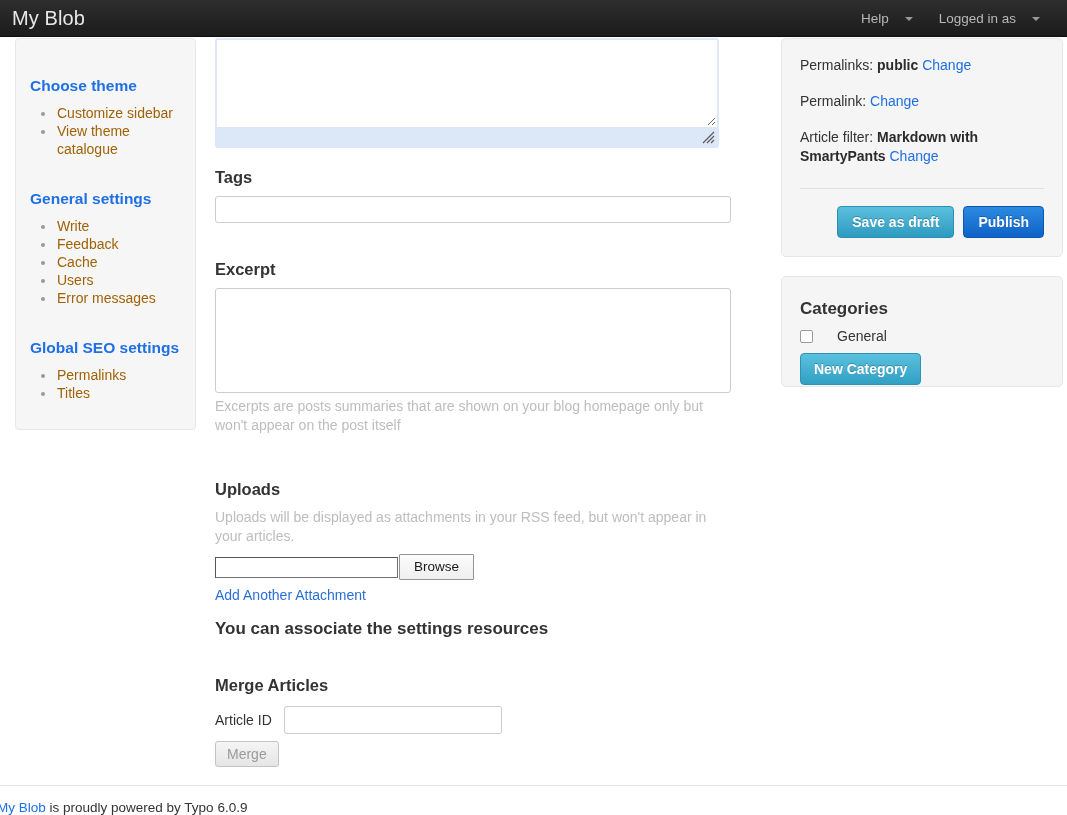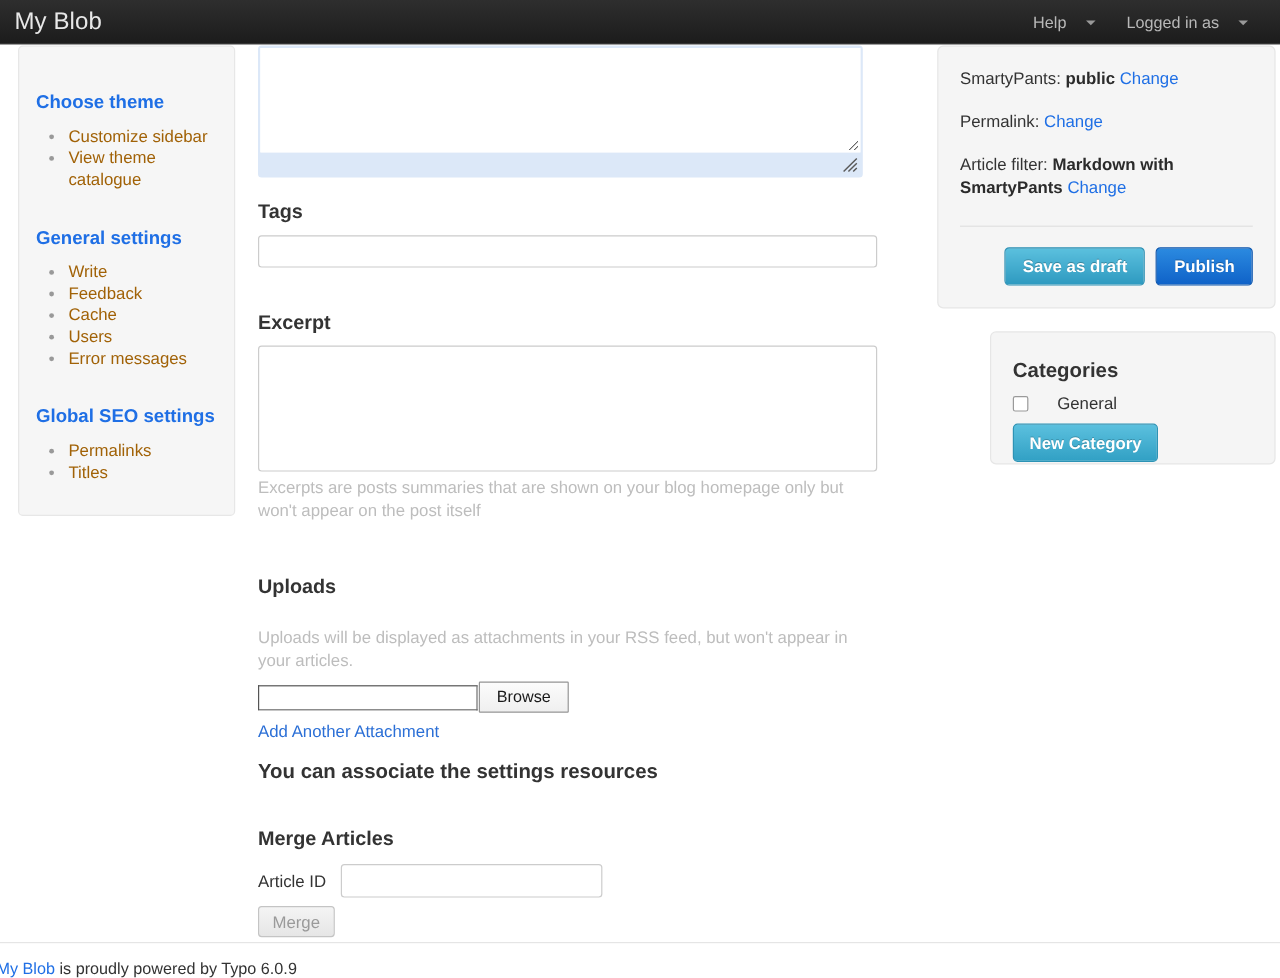--- a/index.html
+++ b/index.html
@@ -257,21 +257,21 @@
     top: 38px; left: 781px;
     width: 282px;
   }
   .panel {
     background: #f5f5f5;
     border: 1px solid #e6e6e6;
     border-radius: 5px;
     padding: 16px 18px 20px 18px;
   }
   .panel-meta { height: 219px; padding-top: 17px; }
-  .panel-cats { margin-top: 19px; height: 111px; padding-top: 22px; margin-left: 44px; }
+  .panel-cats { margin-top: 19px; height: 111px; padding-top: 22px; }
 
   .meta-line {
     font-size: 14px;
     color: #333333;
     line-height: 19px;
     margin: 0 0 17px 0;
   }
   .meta-line:last-of-type { margin-bottom: 0; }
   .meta-strong { font-weight: bold; color: #2b2b2b; }
   .meta-link { color: #1f6fe5; text-decoration: none; }
@@ -413,21 +413,21 @@
   <h3 class="field-label">Tags</h3>
   <input class="text-input" type="text" placeholder="" style="">
 
   
   <h3 class="field-label" style="margin-top:37px;">Excerpt</h3>
   <textarea class="excerpt-area" placeholder="" style=""></textarea>
   <p class="hint">Excerpts are posts summaries that are shown on your blog homepage only but won't appear on the post itself</p>
 
   
   <h3 class="section-head" style="margin-top:46px;">Uploads</h3>
-  <p class="hint" style="margin-top:23px;width:505px;">Uploads will be displayed as attachments in your RSS feed, but won't appear in your articles.</p>
+  <p class="hint" style="margin-top:9px;width:505px;">Uploads will be displayed as attachments in your RSS feed, but won't appear in your articles.</p>
 
   <div class="upload-row">
     <div class="file-stub"></div>
     <a class="remove-link" href="#">Remove</a>
     <button class="browse-btn">Browse</button>
   </div>
   <a class="add-attach" href="#">Add Another Attachment</a>
 
   
   <h3 class="assoc-head" style="margin-top:16px;">You can associate the settings resources</h3>
@@ -438,21 +438,21 @@
     <span class="merge-label">Article ID</span>
     <input class="merge-input" type="text" placeholder="" style="">
   </div>
   <button class="merge-btn">Merge</button>
 </div>
 
 <div class="right-col">
 
   <div class="panel panel-meta">
     <p class="meta-line">
-      <span>SmartyPants:</span>
+      <span>Permalinks:</span>
       <span class="meta-strong">public</span>
       <a class="meta-link" href="#">Change</a>
     </p>
     <p class="meta-line">
       <span>Permalink:</span>
       <a class="meta-link" href="#">Change</a>
     </p>
     <p class="meta-line">
       <span>Article filter:</span>
       <span class="meta-strong">Markdown with SmartyPants</span>

